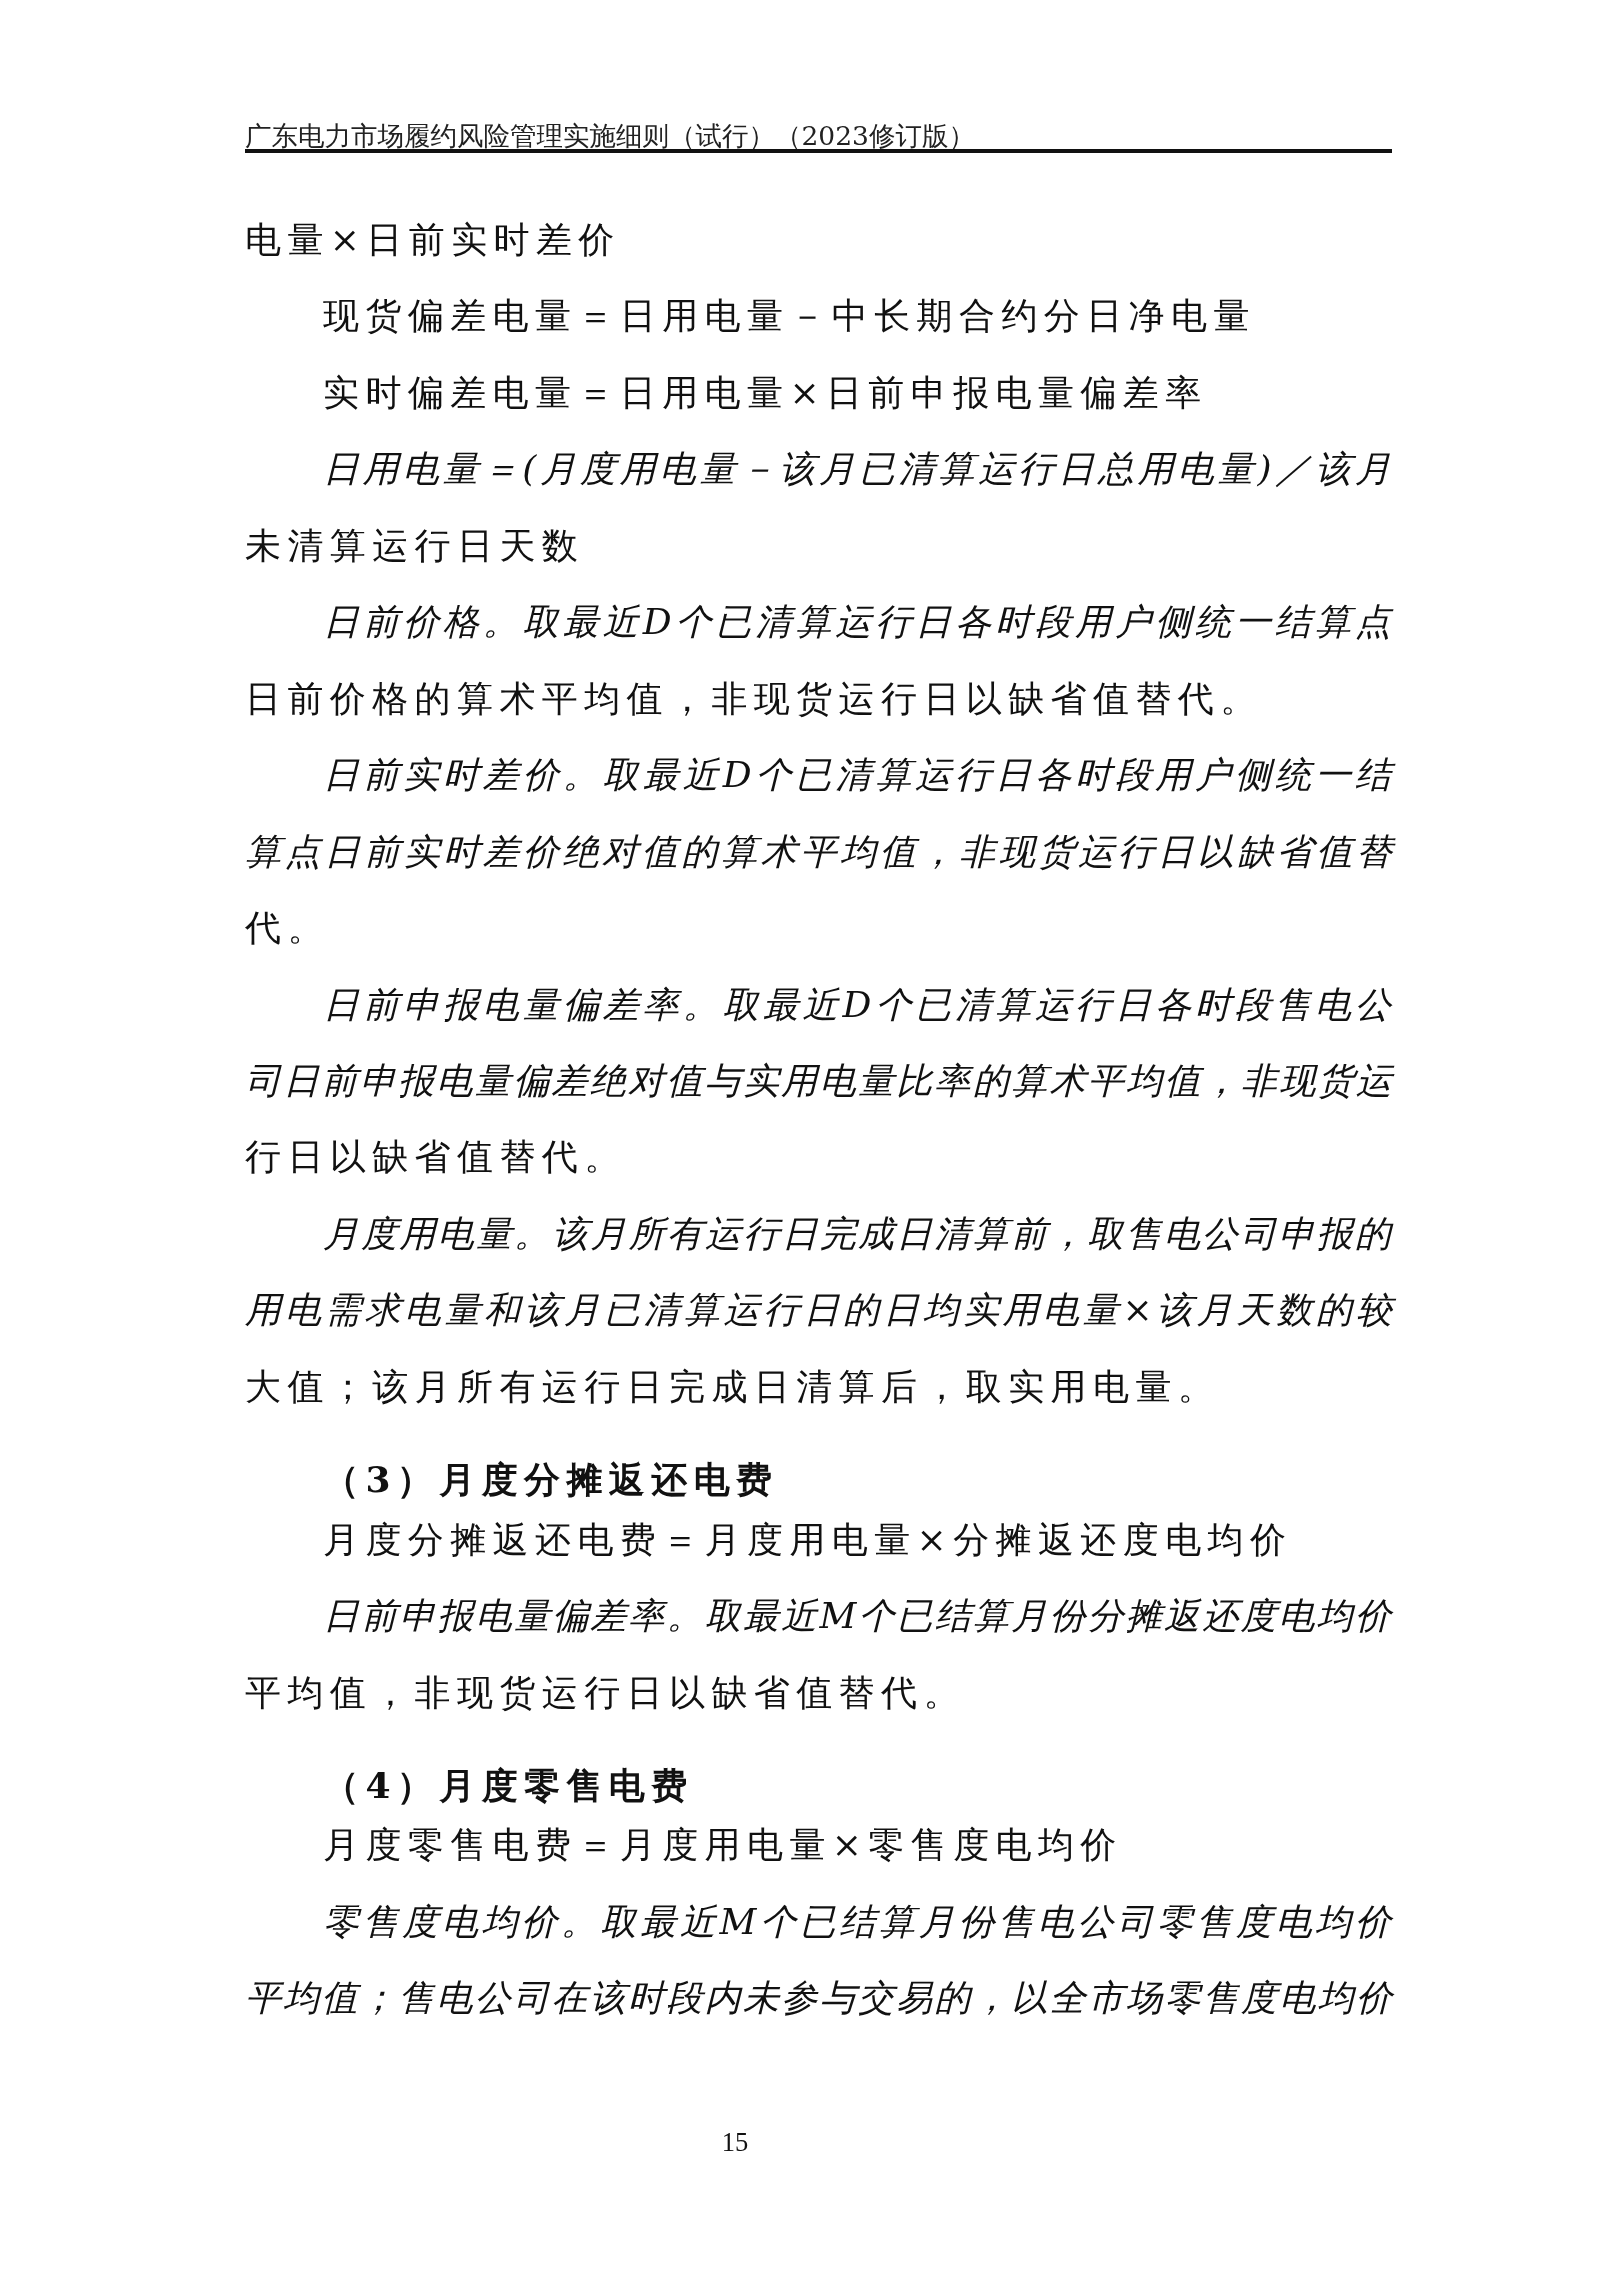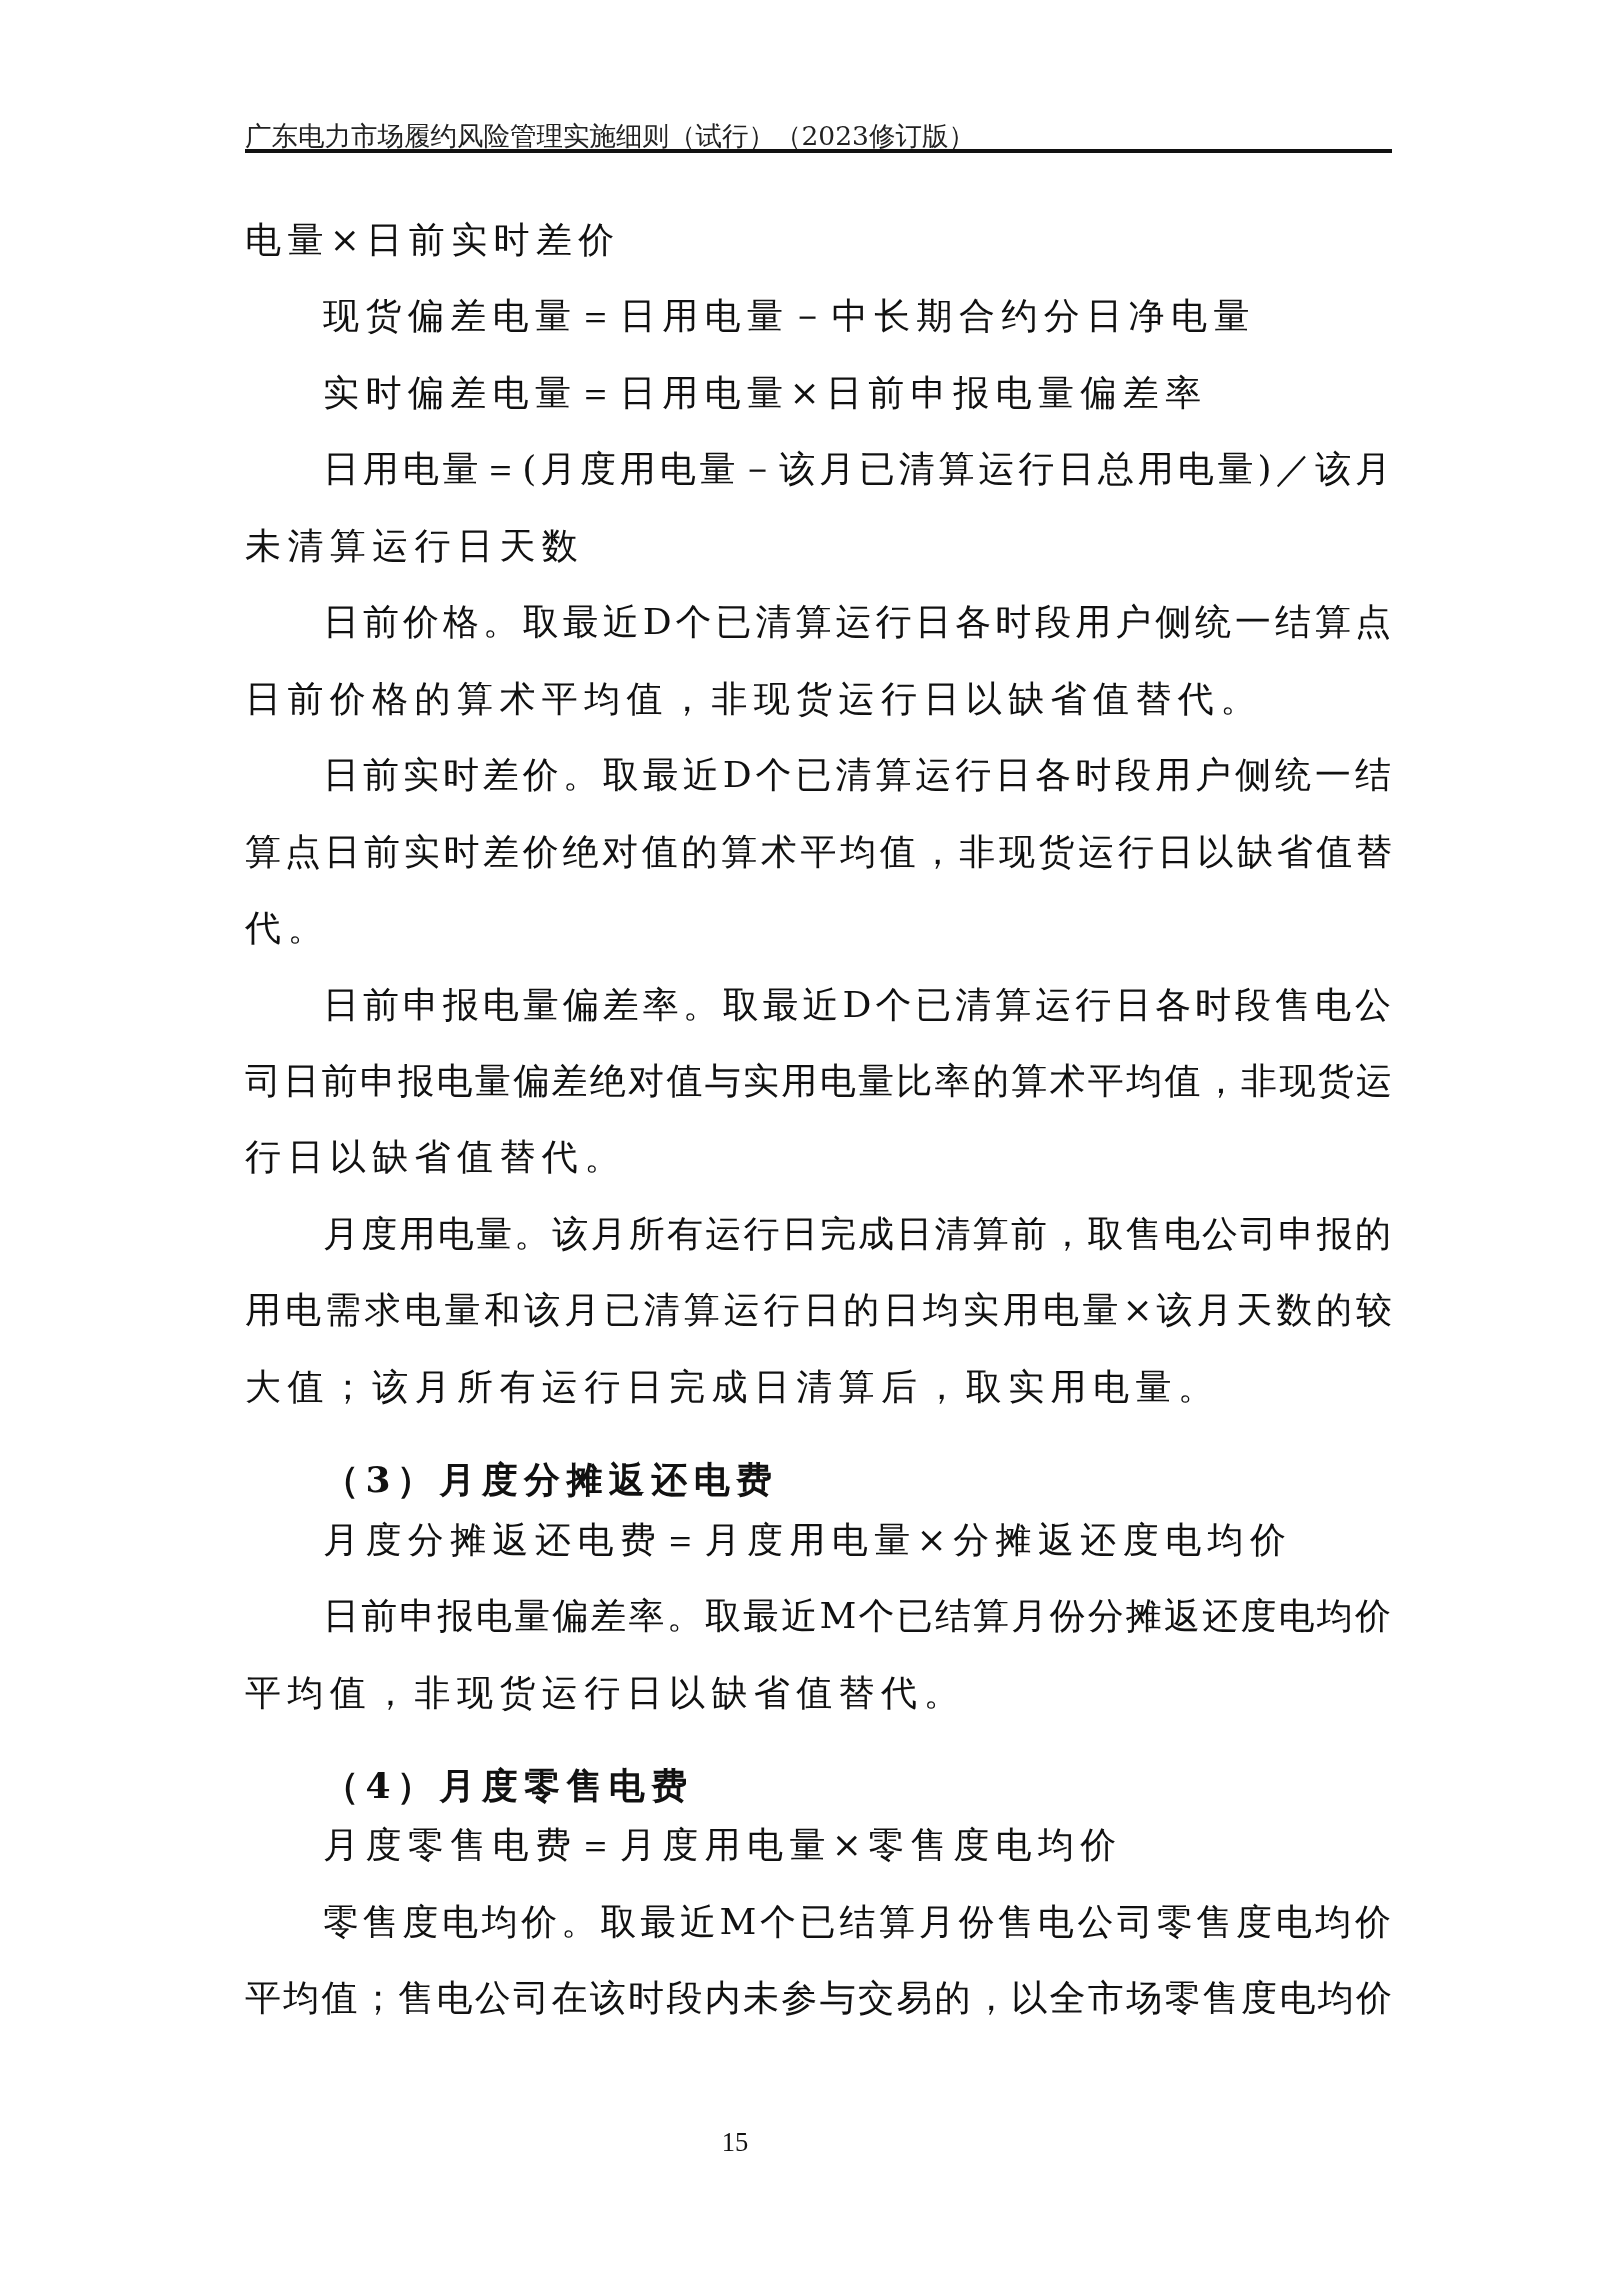--- a/index.html
+++ b/index.html
@@ -5,21 +5,21 @@
   html, body { margin: 0; padding: 0; background: #ffffff; }
   body { width: 1621px; height: 2293px; position: relative; overflow: hidden;
          font-family: "DejaVu Serif", "Liberation Serif", serif; color: #111111; }
   .header { position: absolute; left: 245px; top: 110px; width: 1147px; text-align: left;
             font-size: 26.5px; letter-spacing: 0px; color: #222; margin-top: 8px; }
   .header-rule { position: absolute; left: 245px; top: 149px; width: 1147px; height: 3.9px; background: #111; }
   .page-body { position: absolute; left: 245px; top: 210px; width: 1147px; }
   .line { position: absolute; left: 0; height: 59px; font-size: 36px; line-height: 59px; white-space: nowrap; letter-spacing: 6.4px; }
   .indent { left: 78px; }
   .bold { font-weight: bold; margin-top: 17px; }
-  .justify { width: 1147px; text-align: justify; text-align-last: justify; letter-spacing: 0; }
+  .justify { width: 1147px; text-align: justify; text-align-last: justify; letter-spacing: 0; font-style: italic; }
   .justify.indent { width: 1068px; }
   .page-number { position: absolute; left: 0; width: 1470px; top: 2127px; text-align: center;
                  font-size: 26.5px; font-family: "Liberation Serif", serif; }
 </style>
 </head>
 <body>
 
 <div class="header">广东电力市场履约风险管理实施细则（试行）（2023修订版）</div>
 <div class="header-rule"></div>
 

